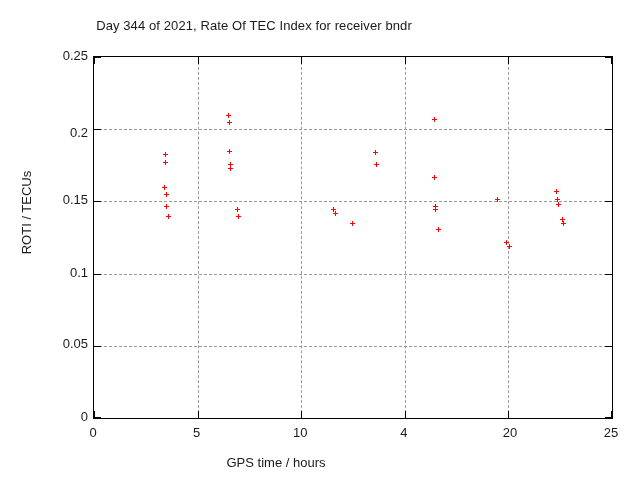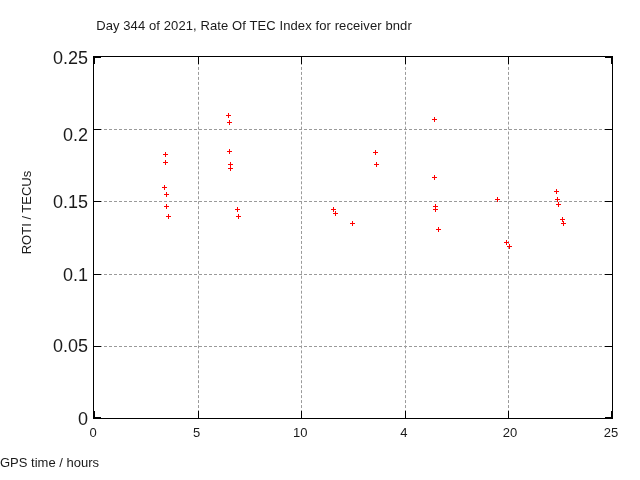--- a/index.html
+++ b/index.html
@@ -80,21 +80,21 @@
     position: absolute;
     top: 0;
     height: 7px;
     width: 0;
     border-left: 1px solid #000000;
   }
   .ylabel-tick {
     position: absolute;
     right: 552px;
     text-align: right;
-    font-size: 18px;
+    font-size: 13px;
     color: #1a1a1a;
     white-space: nowrap;
   }
   .xlabel-tick {
     position: absolute;
     top: 425px;
     text-align: center;
     font-size: 13px;
     color: #1a1a1a;
     white-space: nowrap;
@@ -109,21 +109,21 @@
     font-size: 13px;
     color: #1a1a1a;
     transform: rotate(-90deg);
     transform-origin: center center;
   }
   #x-axis-title {
     position: absolute;
     left: 0;
     top: 455px;
     width: 552px;
-    text-align: left;
+    text-align: center;
     font-size: 13px;
     color: #1a1a1a;
   }
   #data-layer {
     position: absolute;
     left: 0;
     top: 0;
     width: 100%;
     height: 100%;
     pointer-events: none;

